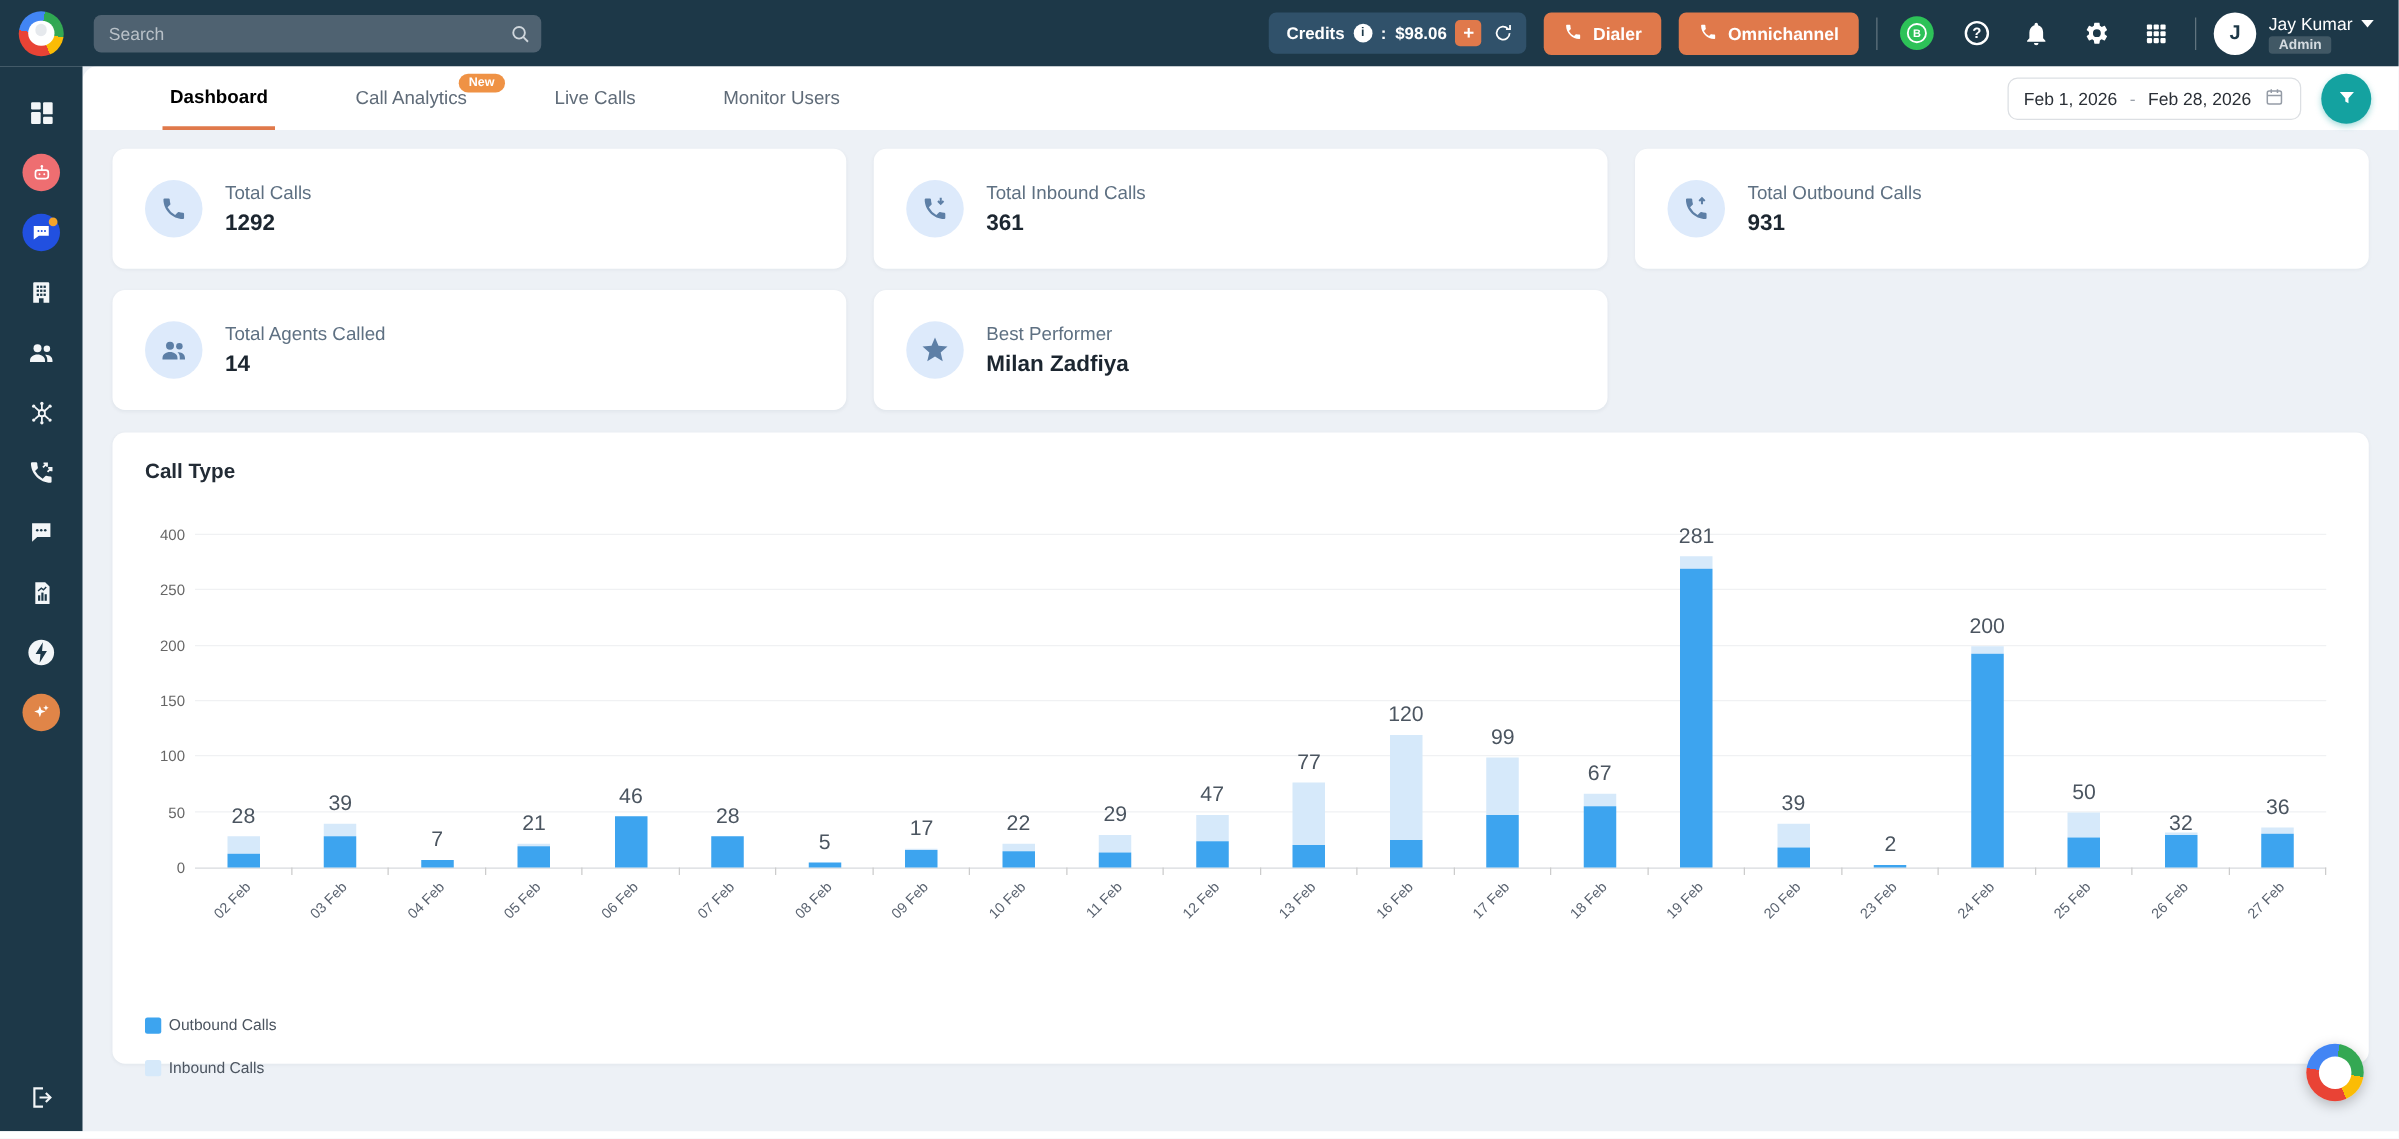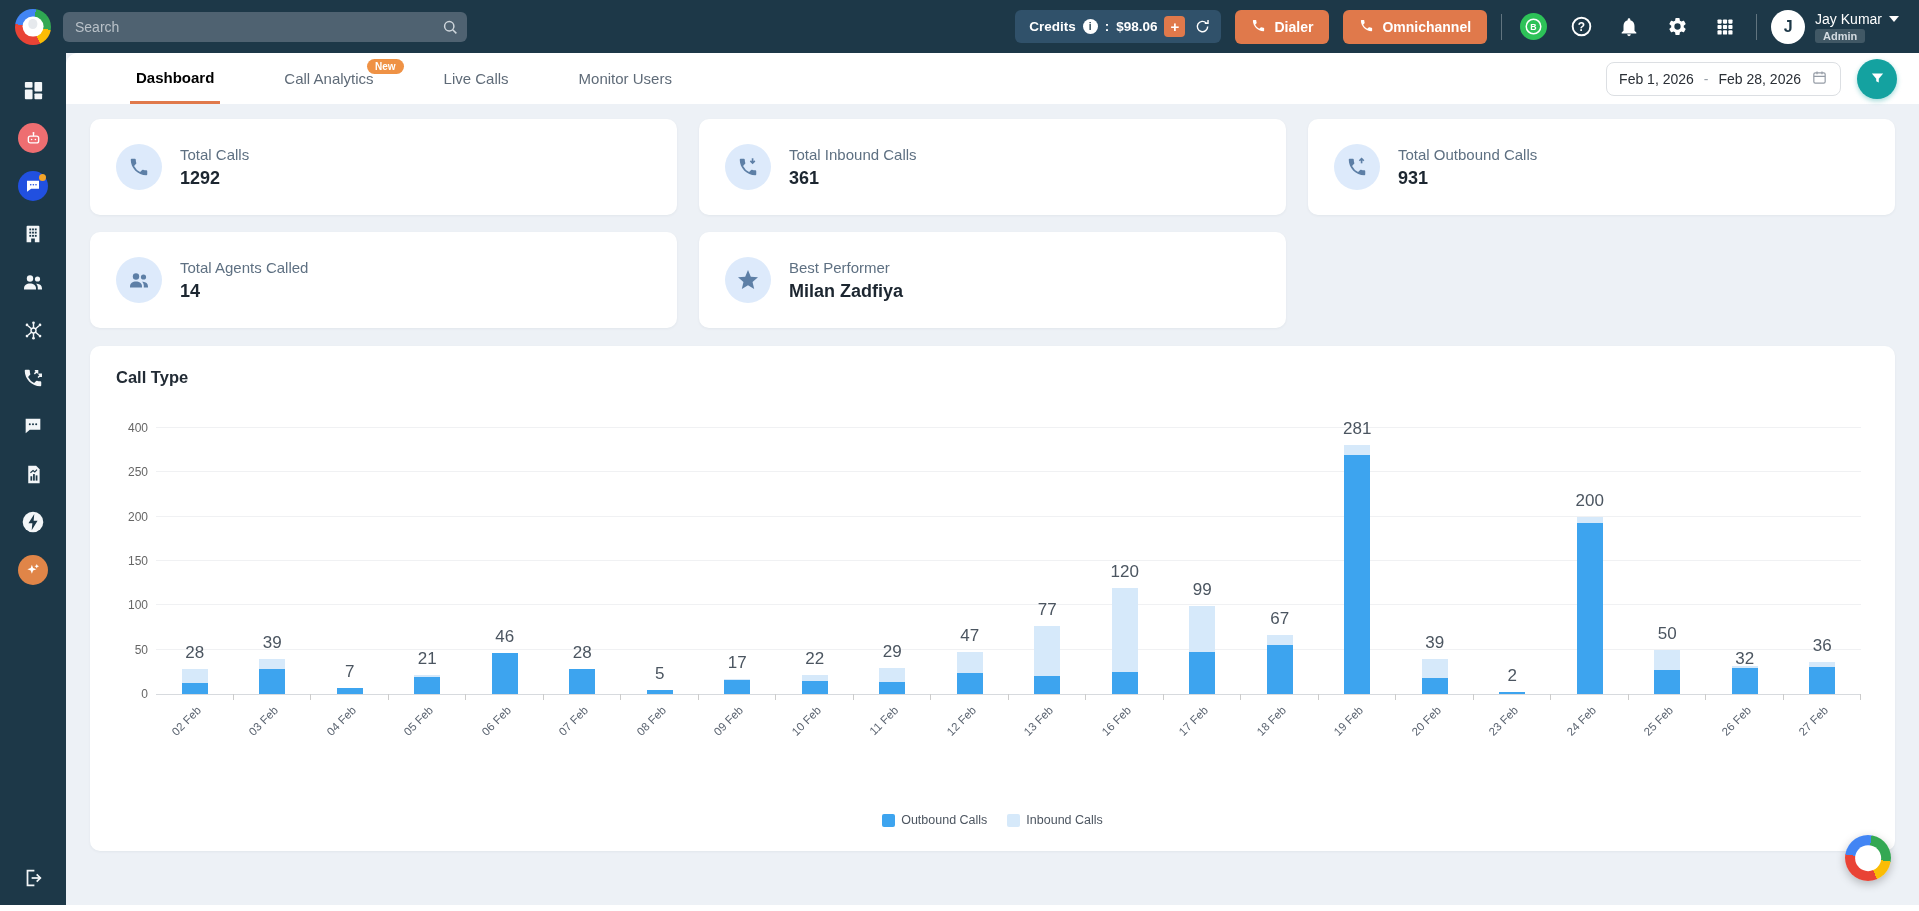--- a/index.html
+++ b/index.html
@@ -9,21 +9,21 @@
   
   .topbar { position:absolute; top:0; left:0; width:1919px; height:53px; background:#1d3848;
             display:flex; align-items:center; z-index:30; }
   .brand-logo { width:36px; height:36px; border-radius:50%; margin-left:15px; position:relative;
        background:conic-gradient(from 200deg,#e94335 0 22%,#4285f4 22% 47%,#2fa852 47% 60%,#34a853 60% 72%,#fbbc05 72% 88%,#e94335 88% 100%); }
   .brand-logo::before { content:''; position:absolute; left:50%; top:50%; width:58%; height:58%;
        transform:translate(-50%,-50%); background:#fff; border-radius:50%; }
   .brand-logo::after { content:''; position:absolute; left:50%; top:30%; width:26%; height:26%;
        transform:translate(-50%,0); background:#e6e9ed; border-radius:50%; z-index:2; }
 
-  .search-box { position:relative; width:404px; height:30px; margin-left:12px; background:#4f6271;
+  .search-box { position:relative; width:358px; height:30px; margin-left:24px; background:#4f6271;
        border-radius:6px; display:flex; align-items:center; }
   .search-box input { flex:1; background:transparent; border:none; outline:none; color:#e8ecef;
        font-size:14px; padding:0 34px 0 12px; font-family:inherit; }
   .search-box input::placeholder { color:#b9c1c8; }
   .search-ic { position:absolute; right:8px; top:6px; }
 
   .tb-right { margin-left:auto; display:flex; align-items:center; gap:14px; padding-right:20px; }
 
   .credits-pill { background:#30516a; border-radius:6px; height:33px; display:flex; align-items:center;
        gap:7px; padding:0 10px 0 14px; color:#fff; font-size:13.5px; font-weight:bold; }
@@ -101,21 +101,21 @@
   .slot { flex:1; position:relative; height:100%; }
   .slot::after { content:''; position:absolute; right:0; bottom:-6px; width:1px; height:6px; background:#ccc; }
   .bar { position:absolute; bottom:0; left:50%; transform:translateX(-50%); width:26px;
        display:flex; flex-direction:column; }
   .seg-in { background:#d6e9fa; width:100%; }
   .seg-out { background:#3da4ef; width:100%; }
   .bar-total { position:absolute; left:50%; transform:translateX(-50%); font-size:17px; color:#4b5560;
        white-space:nowrap; }
   .x-label { position:absolute; top:calc(100% + 10px); right:50%; transform:rotate(-45deg);
        transform-origin:100% 0; font-size:11.5px; color:#5a6370; white-space:nowrap; }
-  .legend { display:flex; justify-content:center; gap:20px; margin-top:118px; }
+  .legend { display:flex; justify-content:center; gap:20px; margin-top:118px;flex-direction:column; }
   .legend-item { display:flex; align-items:center; gap:6px; font-size:12.5px; color:#4c5560; cursor:pointer; }
   .legend-swatch { width:13px; height:13px; border-radius:2px; }
 
   
   .float-widget { position:absolute; right:28px; bottom:30px; width:46px; height:46px; border-radius:50%;
        position:absolute; background:conic-gradient(from 200deg,#e94335 0 22%,#4285f4 22% 47%,#34a853 47% 72%,#fbbc05 72% 88%,#e94335 88% 100%);
        box-shadow:0 3px 10px rgba(0,0,0,.25); cursor:pointer; z-index:40; }
   .float-widget::before { content:''; position:absolute; left:50%; top:50%; width:56%; height:56%;
        transform:translate(-50%,-50%); background:#fff; border-radius:50%; }
   .bottom-strip { position:absolute; left:0; right:0; bottom:0; height:6px; background:#fff; z-index:50; }

